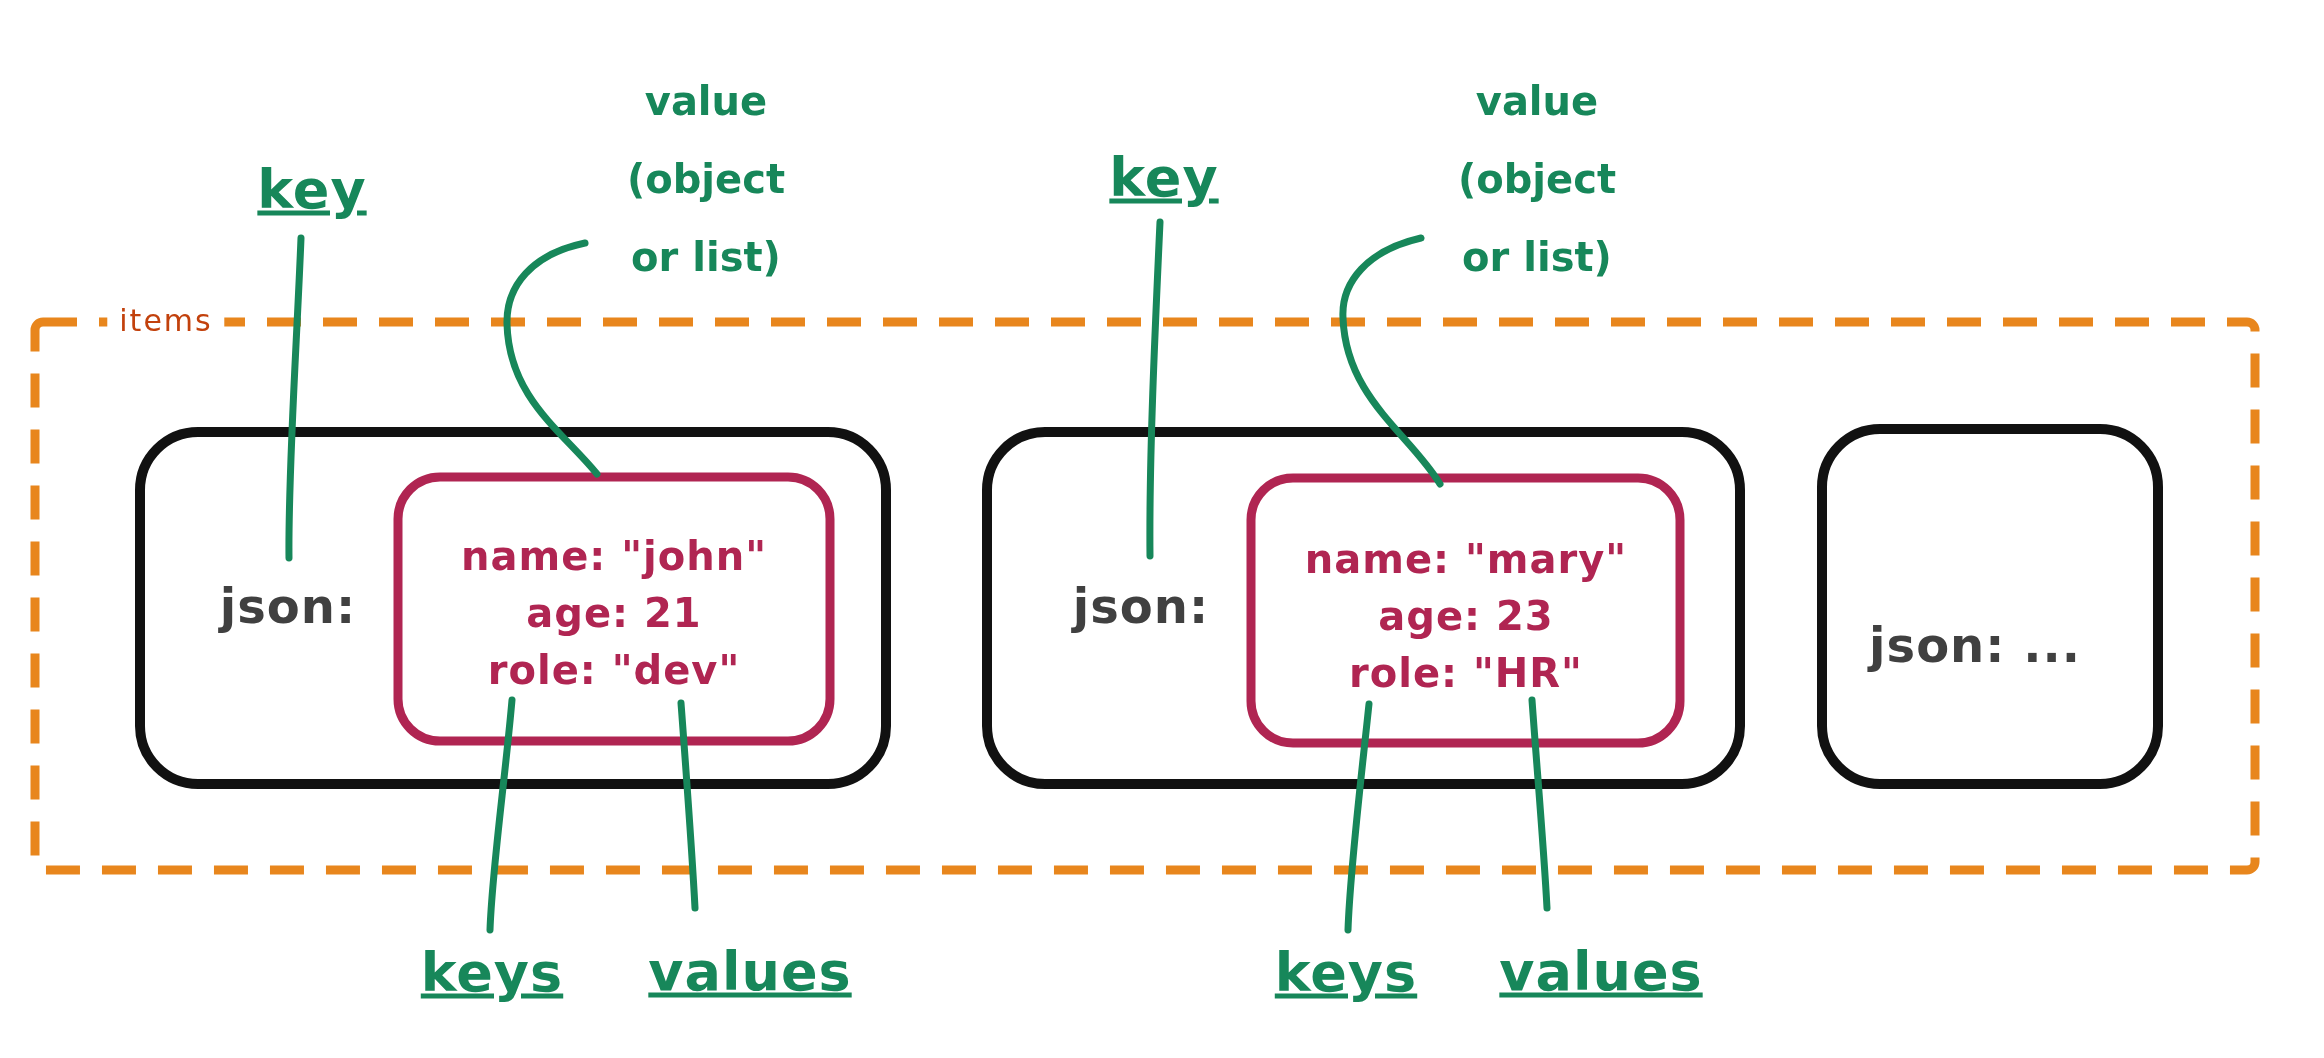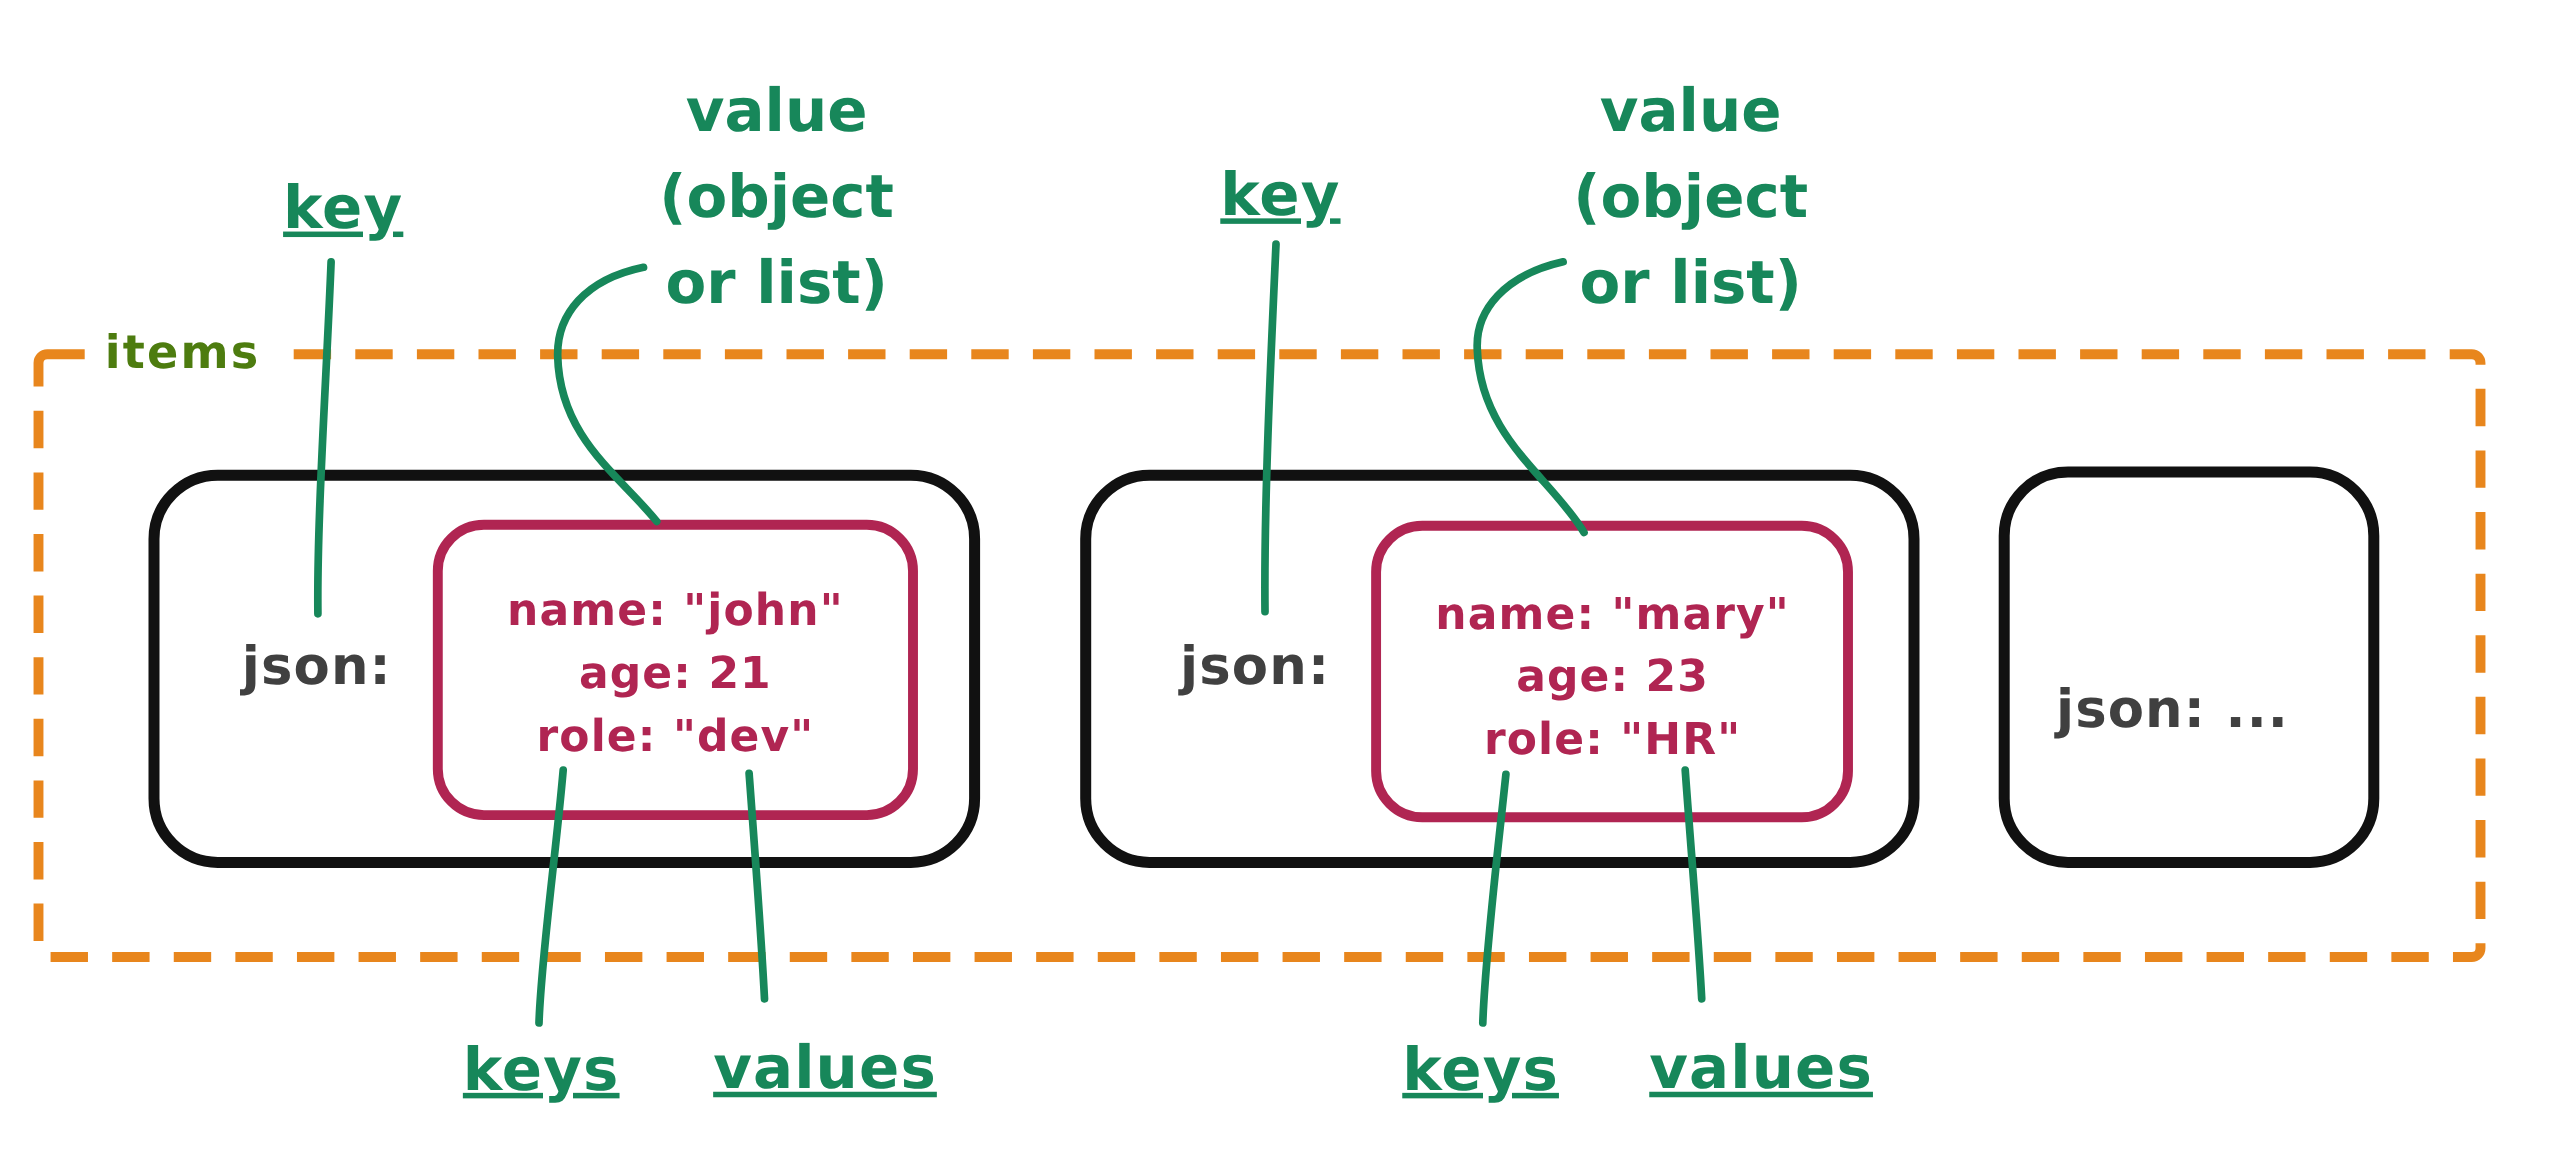--- a/index.html
+++ b/index.html
@@ -32,27 +32,27 @@
     font-weight: 600;
   }
   .ann {
     font-size: 54px;
     letter-spacing: 1px;
     text-decoration: underline;
   }
   .value-block {
     text-align: center;
     line-height: 57px;
-    font-size: 54px;
+    font-size: 40px;
   }
   .value-block .vline { display: block; line-height: 78px; }
   .items-label {
-    color: #4d7c0f;
-    font-weight: 700;
-    font-size: 42px;
+    color: #c2410c;
+    font-weight: 400;
+    font-size: 30px;
     letter-spacing: 2px;
     background: #ffffff;
     padding: 0 12px;
   }
   .json-label {
     color: #404040;
     font-size: 48px;
     font-weight: 600;
     letter-spacing: 1px;
   }

